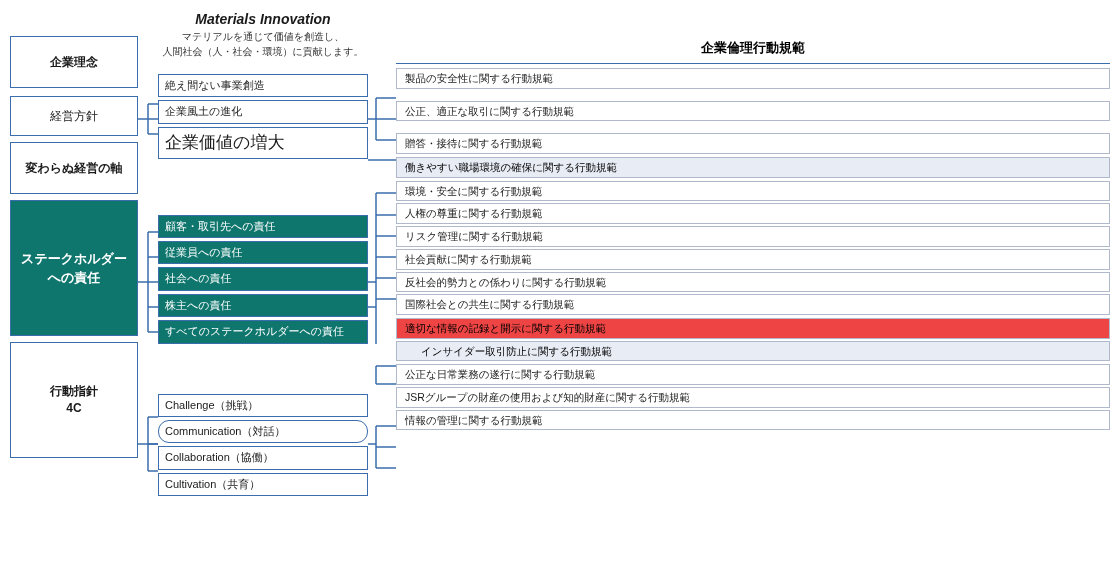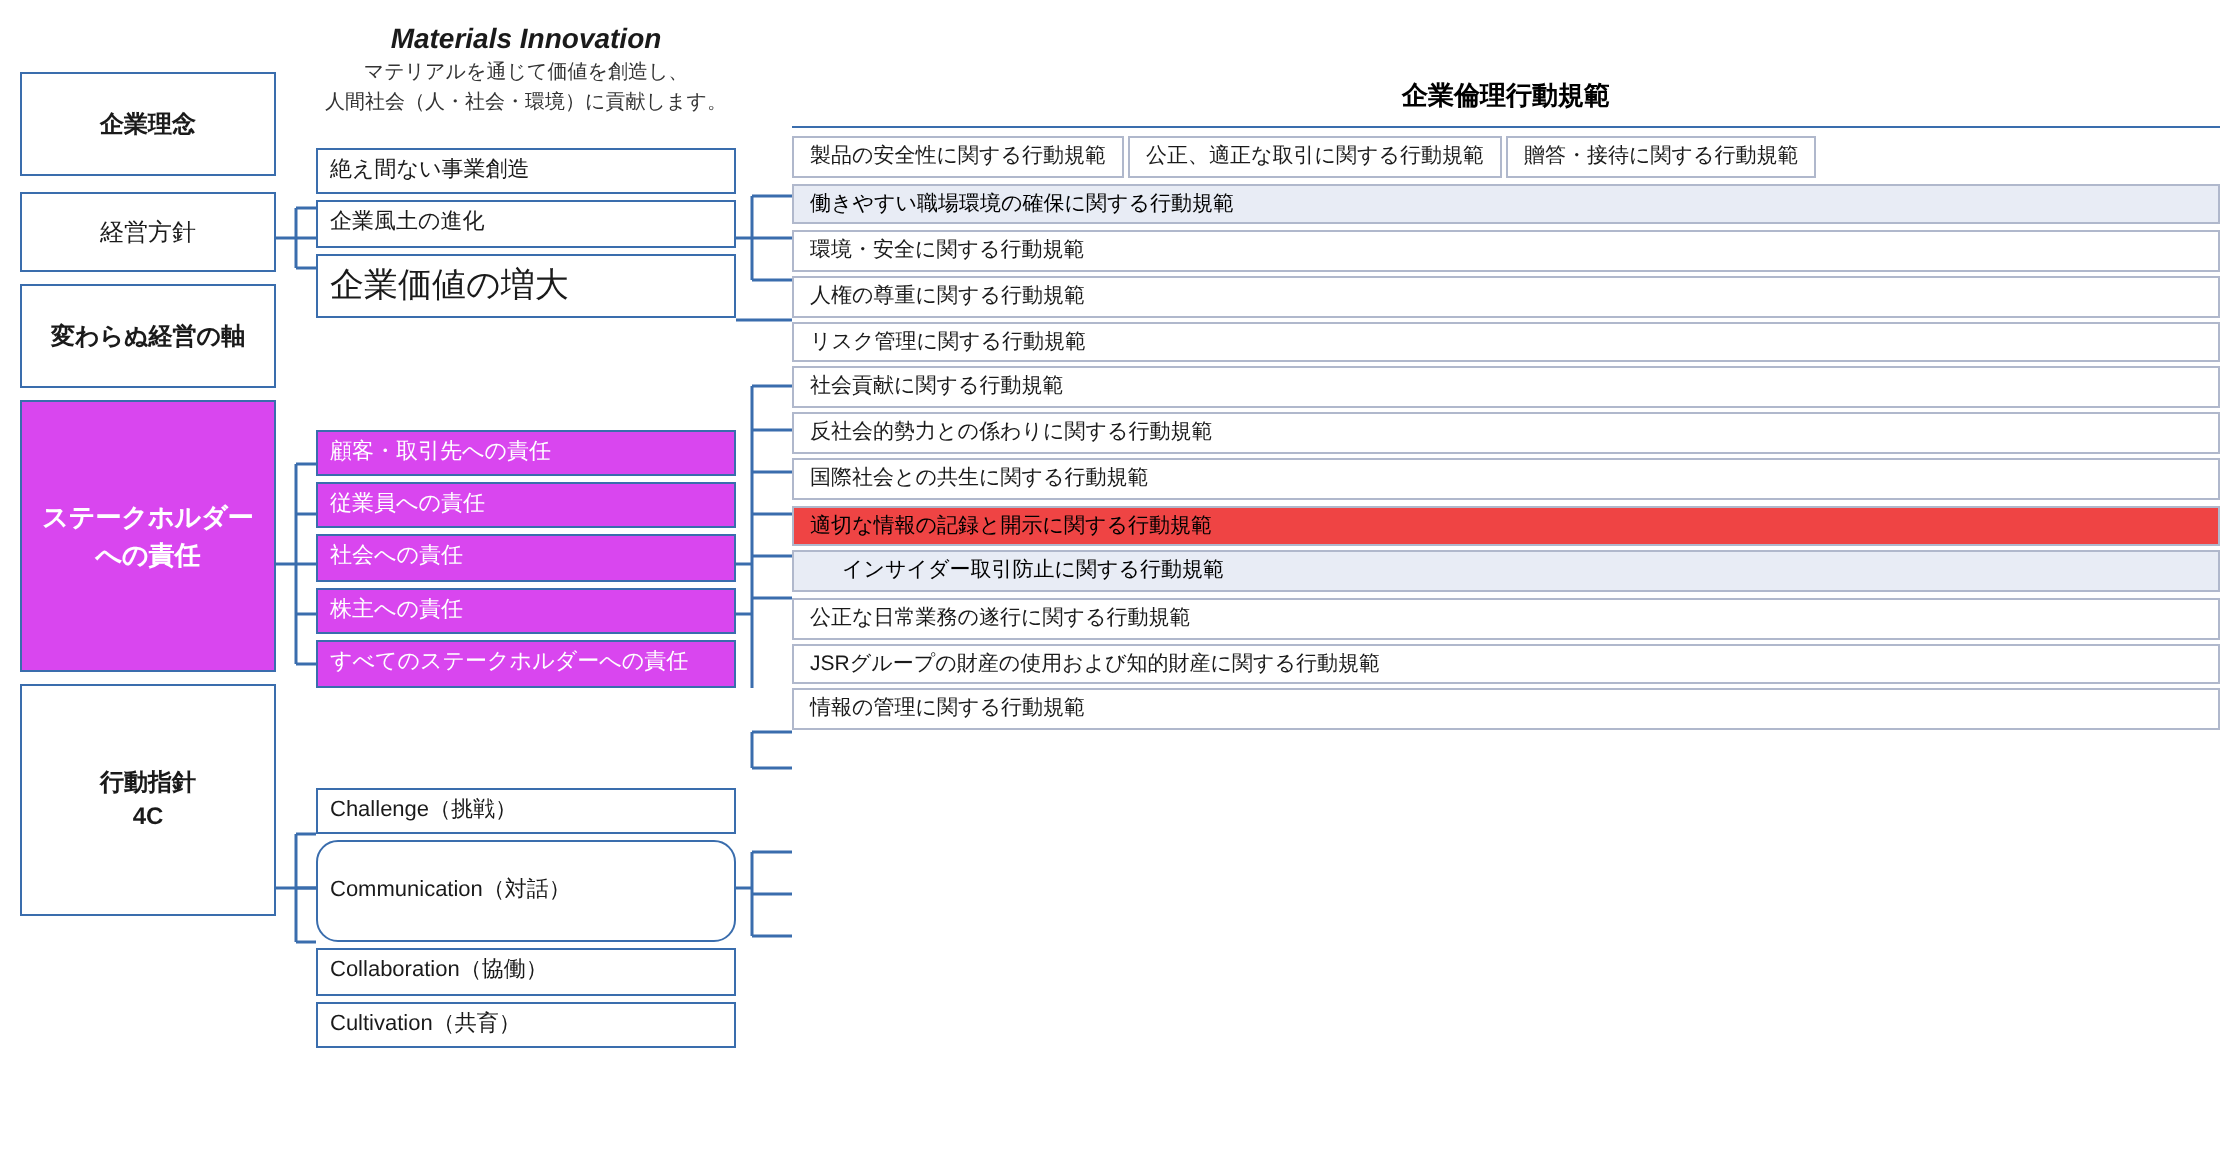--- a/index.html
+++ b/index.html
@@ -15,21 +15,21 @@
     .box {
       border: 1.5px solid #3a6dad;
       display: flex;
       align-items: center;
       justify-content: center;
       text-align: center;
       padding: 4px 6px;
       line-height: 1.4;
     }
     .box-blue {
-      background: #d946ef;
+      background: #0f766e;
       color: #fff;
     }
     .box-white { background: #fff; color: #1a1a1a; }
   </style>
 </head>
 <body>
 
 <div style="width:1120px;height:582px;background:#fff;overflow:hidden;padding:8px 10px;display:flex;gap:0;">
 
   <div style="display:flex;flex-direction:column;width:128px;flex-shrink:0;gap:2px;padding-top:28px;">
@@ -98,21 +98,21 @@
       <div class="box box-blue" style="font-size:11px;padding:3px 6px;justify-content:flex-start;">従業員への責任</div>
       <div class="box box-blue" style="font-size:11px;padding:3px 6px;justify-content:flex-start;">社会への責任</div>
       <div class="box box-blue" style="font-size:11px;padding:3px 6px;justify-content:flex-start;">株主への責任</div>
       <div class="box box-blue" style="font-size:11px;padding:3px 6px;justify-content:flex-start;">すべてのステークホルダーへの責任</div>
     </div>
 
     <div style="height:42px;"></div>
 
     <div style="display:flex;flex-direction:column;gap:3px;">
       <div class="box box-white" style="font-size:11px;padding:3px 6px;justify-content:flex-start;">Challenge（挑戦）</div>
-      <div class="box box-white" style="font-size:11px;padding:17px 6px;justify-content:flex-start;border-radius:11px;">Communication（対話）</div>
+      <div class="box box-white" style="font-size:11px;padding:3px 6px;justify-content:flex-start;border-radius:11px;">Communication（対話）</div>
       <div class="box box-white" style="font-size:11px;padding:3px 6px;justify-content:flex-start;">Collaboration（協働）</div>
       <div class="box box-white" style="font-size:11px;padding:3px 6px;justify-content:flex-start;">Cultivation（共育）</div>
     </div>
   </div>
 
   <div style="width:28px;flex-shrink:0;position:relative;padding-top:28px;">
     <svg width="28" height="526" style="overflow:visible;">
 
       <line x1="0" y1="83" x2="8" y2="83" stroke="#3a6dad" stroke-width="1.5"></line>
 
@@ -142,21 +142,21 @@
       <line x1="8" y1="390" x2="28" y2="390" stroke="#3a6dad" stroke-width="1.5"></line>
       <line x1="8" y1="411" x2="28" y2="411" stroke="#3a6dad" stroke-width="1.5"></line>
       <line x1="8" y1="432" x2="28" y2="432" stroke="#3a6dad" stroke-width="1.5"></line>
     </svg>
   </div>
 
   <div style="flex:1;display:flex;flex-direction:column;padding-top:28px;">
 
     <div style="text-align:center;font-size:13px;font-weight:bold;border-bottom:1.5px solid #3a6dad;padding-bottom:4px;margin-bottom:4px;height:28px;display:flex;align-items:center;justify-content:center;">企業倫理行動規範</div>
 
-    <div style="display:flex;flex-direction:row;gap:2px;margin-bottom:3px;">
+    <div style="display:flex;flex-direction:column;gap:12px;margin-bottom:3px;">
       <div class="box box-white" style="font-size:10.5px;padding:2px 8px;justify-content:flex-start;border-color:#b0b8cc;">製品の安全性に関する行動規範</div>
       <div class="box box-white" style="font-size:10.5px;padding:2px 8px;justify-content:flex-start;border-color:#b0b8cc;">公正、適正な取引に関する行動規範</div>
       <div class="box box-white" style="font-size:10.5px;padding:2px 8px;justify-content:flex-start;border-color:#b0b8cc;">贈答・接待に関する行動規範</div>
     </div>
 
     <div style="margin-bottom:3px;">
       <div class="box" style="background:#e8ecf5;font-size:10.5px;padding:2px 8px;justify-content:flex-start;border-color:#b0b8cc;">働きやすい職場環境の確保に関する行動規範</div>
     </div>
 
     <div style="display:flex;flex-direction:column;gap:2px;margin-bottom:3px;">

